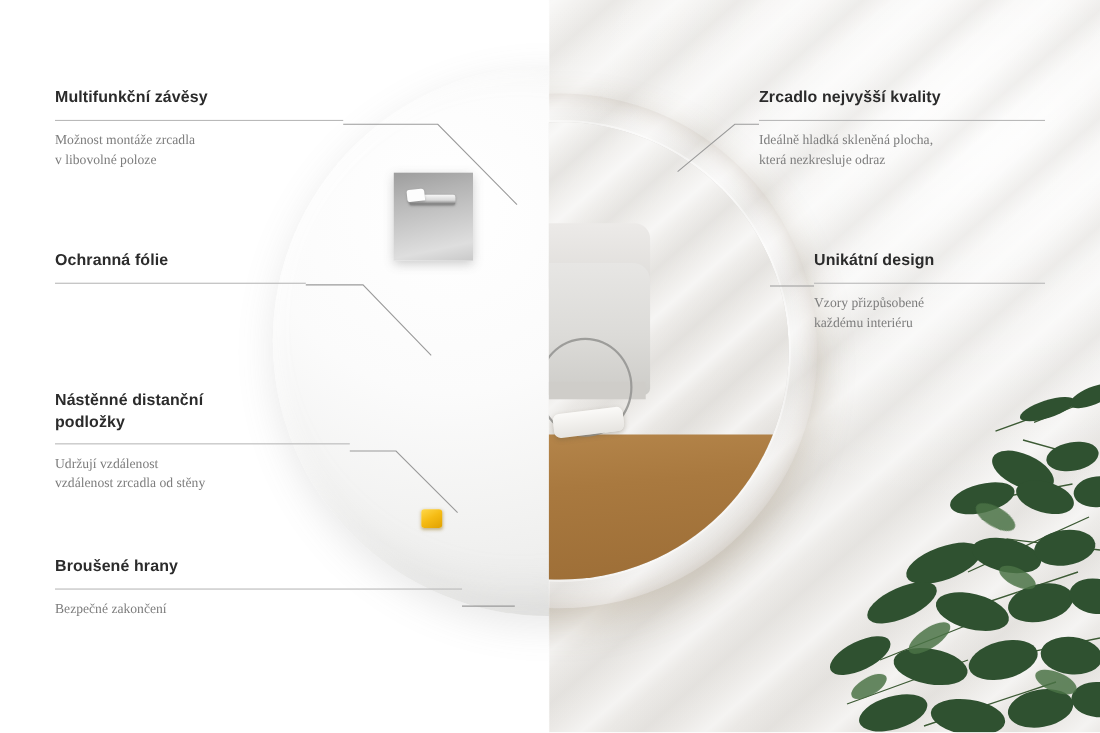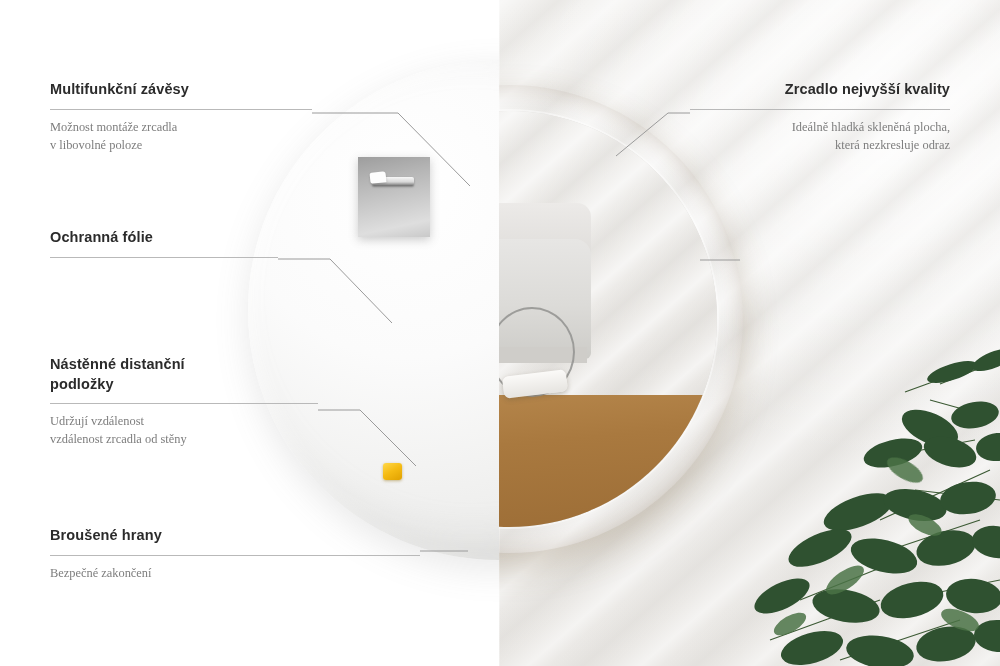--- a/index.html
+++ b/index.html
@@ -166,21 +166,21 @@
   .cal h3{
     margin:0 0 9px 0;
     font-size:14.5px;font-weight:bold;color:#2b2b2b;letter-spacing:.1px;line-height:1.35;
   }
   .cal p{
     margin:9px 0 0 0;
     font-size:12.4px;color:#7d7d7d;line-height:1.45;font-weight:400;font-family:Liberation Serif, serif;
   }
   .rule{height:1px;background:#b9b9b9;width:100%;}
   .left-cal{text-align:left;}
-  .right-cal{text-align:right;}
+  .right-cal{}
 
   
   .leaders{position:absolute;left:0;top:0;width:1000px;height:666px;pointer-events:none;}
 </style>
 </head>
 <body>
 
 <div id="stage">
 
   <div class="bg-left"></div>
@@ -296,29 +296,37 @@
       <span>Nástěnné distanční</span><br>
       <span>podložky</span>
     </h3>
     <div class="rule"></div>
     <p>
       <span>Udržují vzdálenost</span><br>
       <span>vzdálenost zrcadla od stěny</span>
     </p>
   </div>
 
-  <div class="cal left-cal" style="left:50px;top:526px;width:370px;z-index:5">
+  <div class="cal left-cal" style="left:50px;top:506px;width:370px;z-index:5">
     <h3>Broušené hrany</h3>
     <div class="rule"></div>
     <p>Bezpečné zakončení</p>
   </div>
 
   <div class="cal right-cal" style="left:690px;top:80px;width:260px;z-index:5">
     <h3>Zrcadlo nejvyšší kvality</h3>
     <div class="rule"></div>
     <p>
       <span>Ideálně hladká skleněná plocha,</span><br>
       <span>která nezkresluje odraz</span>
     </p>
   </div>
 
+  <div class="cal right-cal" style="left:740px;top:228px;width:210px;z-index:5">
+    <h3>Unikátní design</h3>
+    <div class="rule"></div>
+    <p>
+      <span>Vzory přizpůsobené</span><br>
+      <span>každému interiéru</span>
+    </p>
+  </div>
 
 </div>
 
 </body></html>

